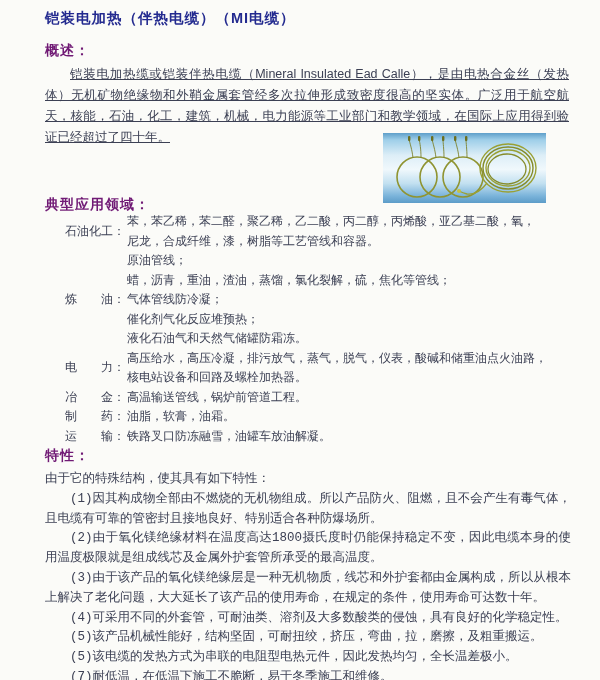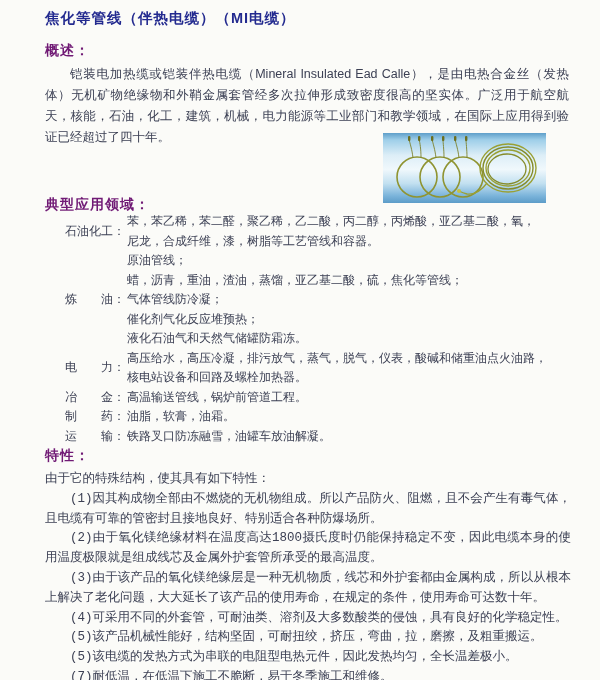--- a/index.html
+++ b/index.html
@@ -19,21 +19,21 @@
   .sec-heading{
     position:absolute;left:45px;
     font-size:14px;font-weight:bold;color:#701a75;letter-spacing:1px;
   }
   .h-overview{top:42px;}
   .h-apps{top:196px;}
   .h-features{top:447px;}
 
   .overview-body{
     position:absolute;left:45px;top:64px;width:524px;
-    font-size:12.5px;line-height:21px;text-indent:2em;text-align:justify;
+    font-size:12.5px;line-height:21px;text-indent:2em;text-align:justify;text-decoration:underline;
   }
 
   .product-photo{
     position:absolute;left:383px;top:133px;width:163px;height:70px;
   }
   .product-photo svg{display:block;}
 
   .apps-list{
     position:absolute;left:65px;top:212px;width:505px;
     font-size:12px;line-height:19.5px;
@@ -47,21 +47,21 @@
     font-size:12.5px;line-height:19.8px;
   }
   .features-body p{margin:0;text-indent:2em;text-align:justify;font-family:Liberation Mono, monospace;}
   .features-body .intro{text-indent:0;}
 </style>
 </head>
 <body>
 
 <div class="page">
 
-  <div class="doc-title">焦化等管线（伴热电缆）（MI电缆）</div>
+  <div class="doc-title">铠装电加热（伴热电缆）（MI电缆）</div>
 
   <div class="sec-heading h-overview">概述：</div>
 
   <div class="overview-body">铠装电加热缆或铠装伴热电缆（Mineral Insulated Ead Calle），是由电热合金丝（发热体）无机矿物绝缘物和外鞘金属套管经多次拉伸形成致密度很高的坚实体。广泛用于航空航天，核能，石油，化工，建筑，机械，电力能源等工业部门和教学领域，在国际上应用得到验证已经超过了四十年。</div>
 
   <div class="product-photo">
     <svg width="163" height="70" viewBox="0 0 163 70">
       <defs>
         <linearGradient id="photobg" x1="0" y1="0" x2="0" y2="1">
           <stop offset="0%" stop-color="#5f9fca"></stop>
@@ -115,21 +115,21 @@
       <span class="app-label">石油化工：</span>
       <div class="app-content">
         <div>苯，苯乙稀，苯二醛，聚乙稀，乙二酸，丙二醇，丙烯酸，亚乙基二酸，氧，</div>
         <div>尼龙，合成纤维，漆，树脂等工艺管线和容器。</div>
       </div>
     </div>
     <div class="app-row">
       <span class="app-label">炼　　油：</span>
       <div class="app-content">
         <div>原油管线；</div>
-        <div>蜡，沥青，重油，渣油，蒸馏，亚乙基二酸，硫，焦化等管线；</div>
+        <div>蜡，沥青，重油，渣油，蒸馏，氯化裂解，硫，焦化等管线；</div>
         <div>气体管线防冷凝；</div>
         <div>催化剂气化反应堆预热；</div>
         <div>液化石油气和天然气储罐防霜冻。</div>
       </div>
     </div>
     <div class="app-row">
       <span class="app-label">电　　力：</span>
       <div class="app-content">
         <div>高压给水，高压冷凝，排污放气，蒸气，脱气，仪表，酸碱和储重油点火油路，</div>
         <div>核电站设备和回路及螺栓加热器。</div>

